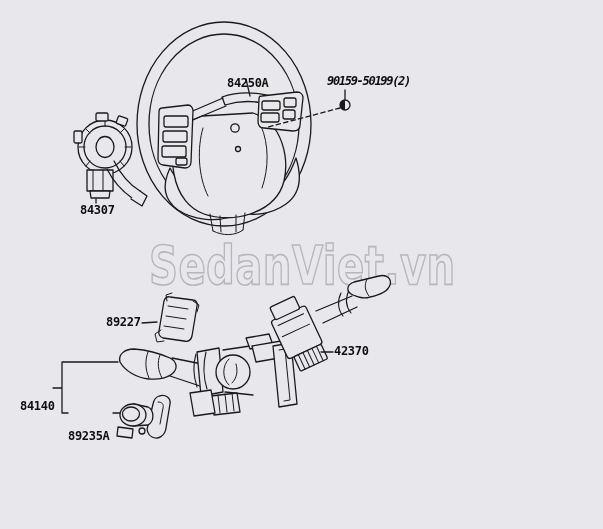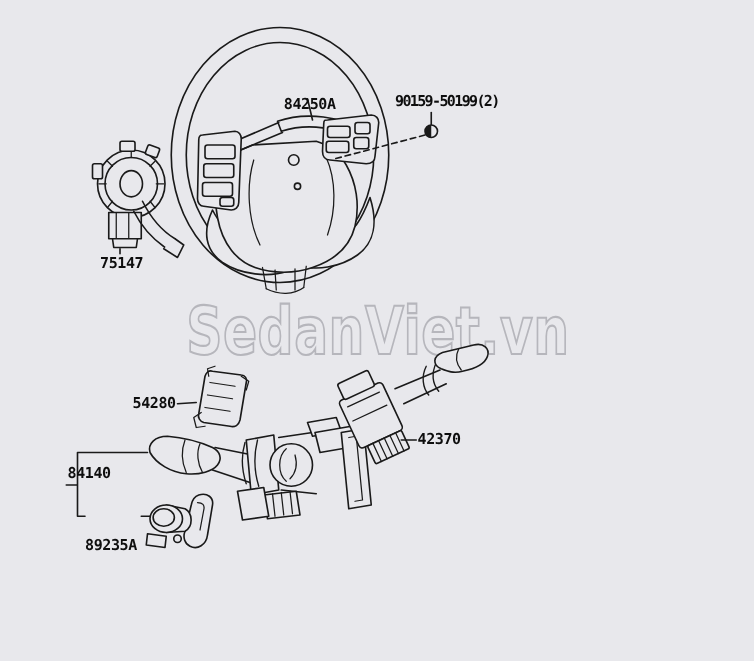--- a/index.html
+++ b/index.html
@@ -20,25 +20,25 @@
   svg.art{position:absolute;left:0;top:0;z-index:2;}
   
   .plabel{
     position:absolute;z-index:3;
     font-family:"DejaVu Sans Mono",monospace;font-weight:bold;
     font-size:12px;line-height:1;color:#0e0e0e;letter-spacing:-0.3px;
     white-space:nowrap;
   }
   .plabel.long{letter-spacing:-1.3px;}
   .l-84250a{left:227px;top:77px;}
-  .l-90159 {left:316px;top:75px;}
+  .l-90159 {left:327px;top:75px;font-style:italic;}
   .l-84307 {left:80px; top:204px;}
   .l-89227 {left:106px;top:316px;}
   .l-84650 {left:334px;top:345px;}
-  .l-84140 {left:20px; top:372px;margin-left:34px;}
+  .l-84140 {left:20px; top:400px;}
   .l-89235a{left:68px; top:430px;}
 </style>
 </head>
 <body>
 
 <div id="stage">
 
   <div class="watermark">SedanViet.vn</div>
 
   <svg class="art" width="603" height="529" viewBox="0 0 603 529">
@@ -159,18 +159,18 @@
         <path d="M353,295 C346,292 346,285 354,282 L379,276 C387,274 392,279 390,285 C388,291 380,295 370,297 C363,299 358,297 353,295 Z" fill="#e8e8ec"></path>
         <path d="M367,279 C364,285 365,291 369,296" stroke-width="1"></path>
 
         <path d="M321,352 L333,352"></path>
       </g>
     </g>
   </svg>
 
   <div class="plabel l-84250a">84250A</div>
   <div class="plabel long l-90159">90159-50199(2)</div>
-  <div class="plabel l-84307">75147</div>
-  <div class="plabel l-89227">54280</div>
+  <div class="plabel l-84307">84307</div>
+  <div class="plabel l-89227">89227</div>
   <div class="plabel l-84650">42370</div>
   <div class="plabel l-84140">84140</div>
   <div class="plabel l-89235a">89235A</div>
 </div>
 
 </body></html>

